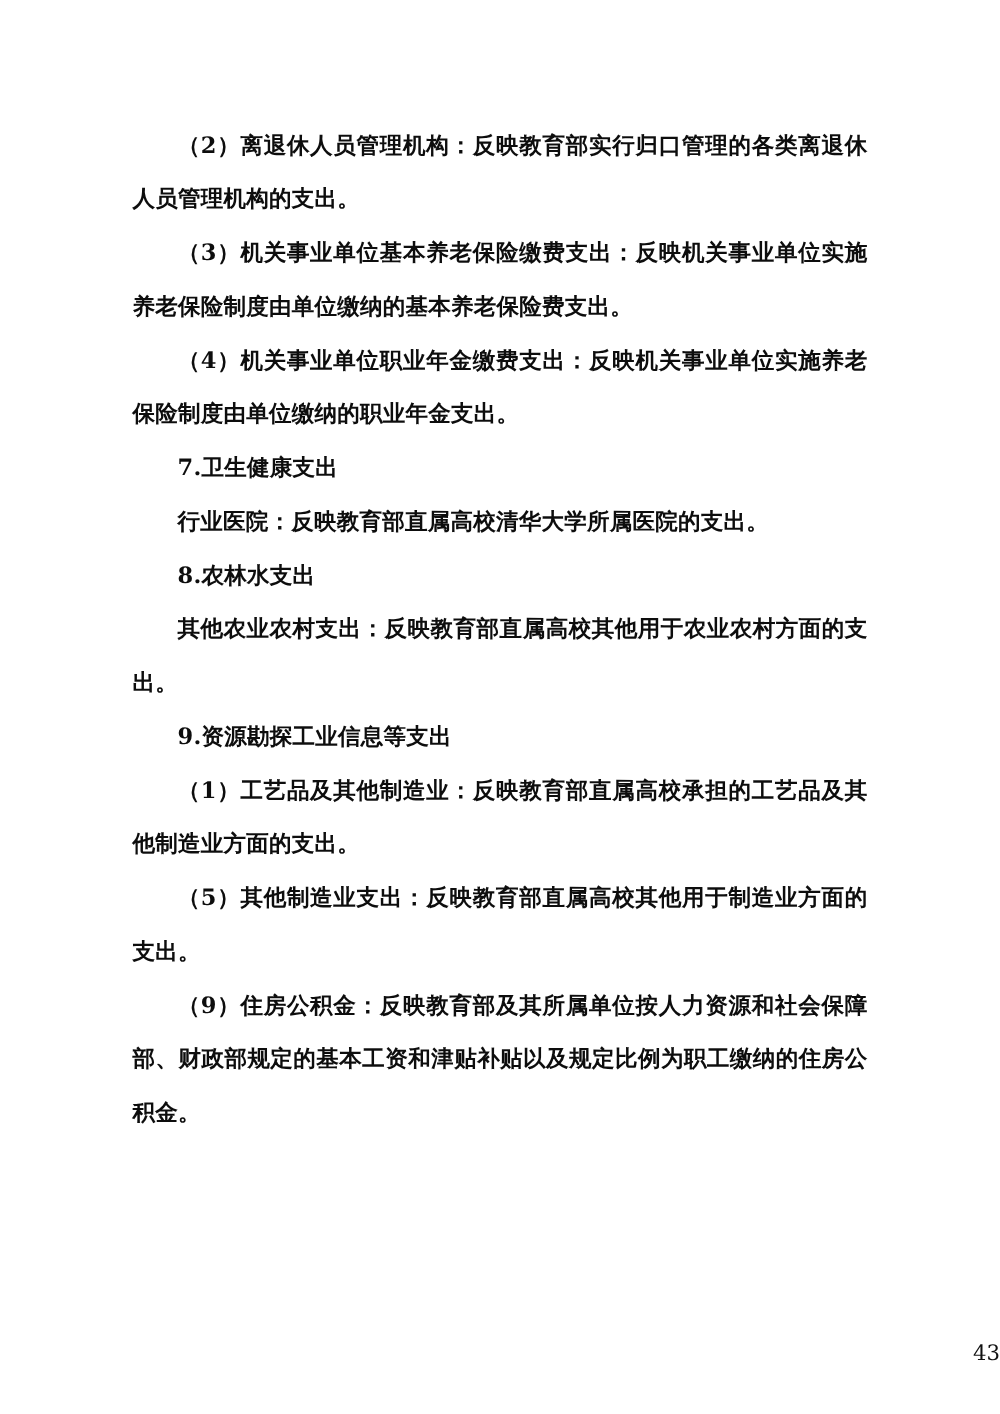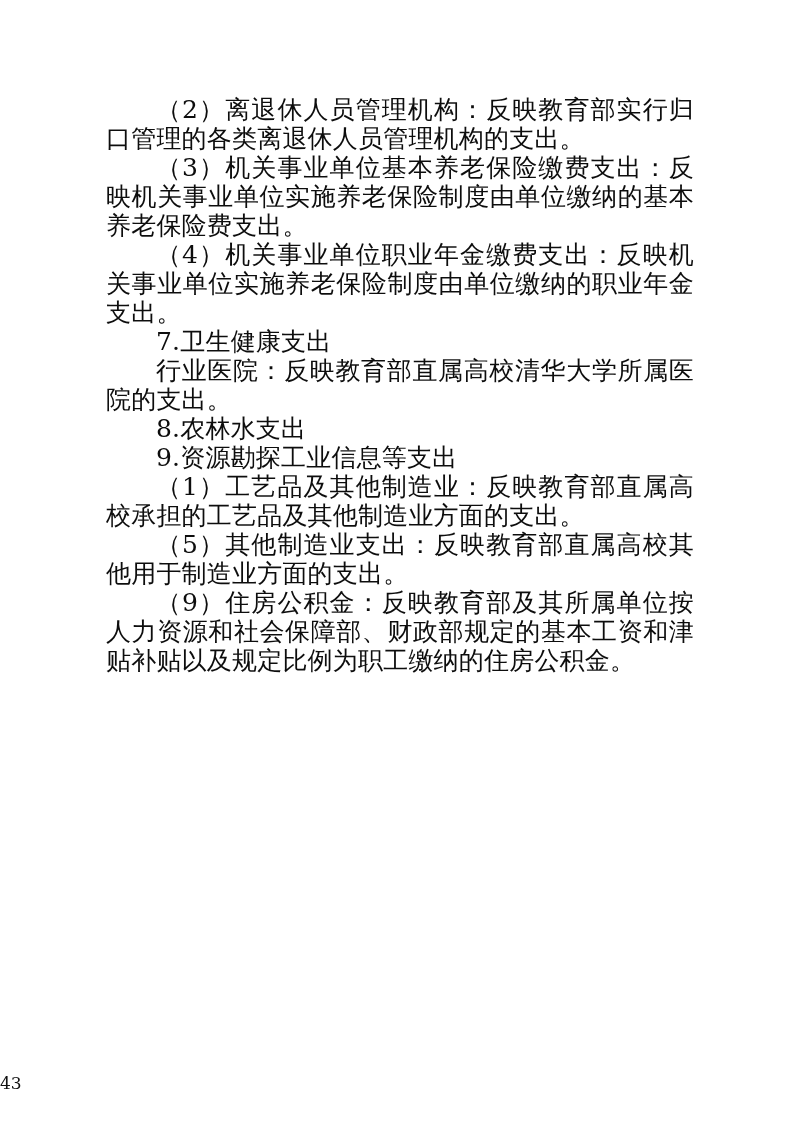--- a/index.html
+++ b/index.html
@@ -18,51 +18,53 @@
     position: absolute;
     top: 0;
     left: 0;
     width: 800px;
     height: 1131px;
     box-sizing: border-box;
     padding: 95px 106px 0 106px;
     background: #ffffff;
   }
   .body-text {
-    font-size: 25px;
-    line-height: 29px;
+    font-size: 18px;
+    line-height: 43px;
     letter-spacing: 0.2px;
     text-align: justify;
     text-justify: inter-ideograph;
+    font-weight: bold;
   }
   .para {
     margin: 0;
     text-indent: 2em;
   }
   .page-number {
     position: absolute;
     left: 0;
     right: 0;
     bottom: 38px;
-    text-align: left;
+    text-align: right;
     font-size: 17px;
     font-family: "DejaVu Serif", "Liberation Serif", serif;
     color: #111111;
   }
 </style>
 </head>
 <body>
 
 <div class="page">
   <div class="body-text">
     <p class="para">（2）离退休人员管理机构：反映教育部实行归口管理的各类离退休人员管理机构的支出。</p>
     <p class="para">（3）机关事业单位基本养老保险缴费支出：反映机关事业单位实施养老保险制度由单位缴纳的基本养老保险费支出。</p>
     <p class="para">（4）机关事业单位职业年金缴费支出：反映机关事业单位实施养老保险制度由单位缴纳的职业年金支出。</p>
     <p class="para">7.卫生健康支出</p>
     <p class="para">行业医院：反映教育部直属高校清华大学所属医院的支出。</p>
     <p class="para">8.农林水支出</p>
+    <p class="para">其他农业农村支出：反映教育部直属高校其他用于农业农村方面的支出。</p>
     <p class="para">9.资源勘探工业信息等支出</p>
     <p class="para">（1）工艺品及其他制造业：反映教育部直属高校承担的工艺品及其他制造业方面的支出。</p>
     <p class="para">（5）其他制造业支出：反映教育部直属高校其他用于制造业方面的支出。</p>
     <p class="para">（9）住房公积金：反映教育部及其所属单位按人力资源和社会保障部、财政部规定的基本工资和津贴补贴以及规定比例为职工缴纳的住房公积金。</p>
   </div>
   <div class="page-number">43</div>
 </div>
 
 </body></html>

